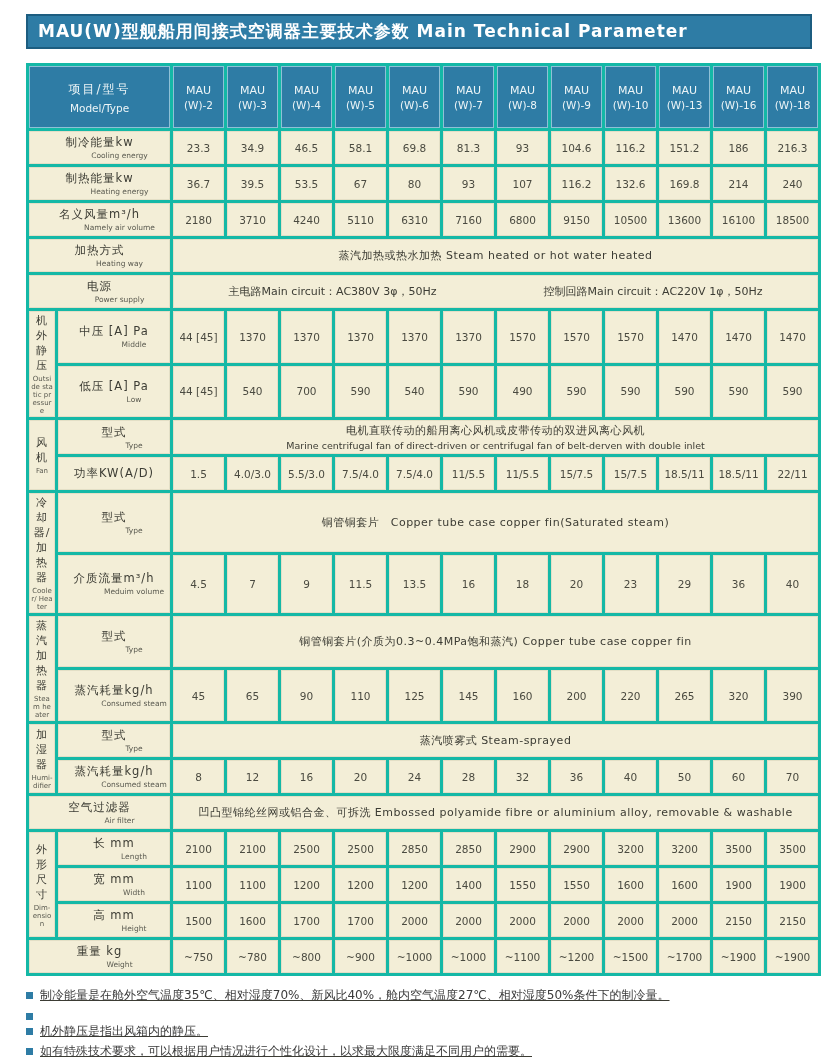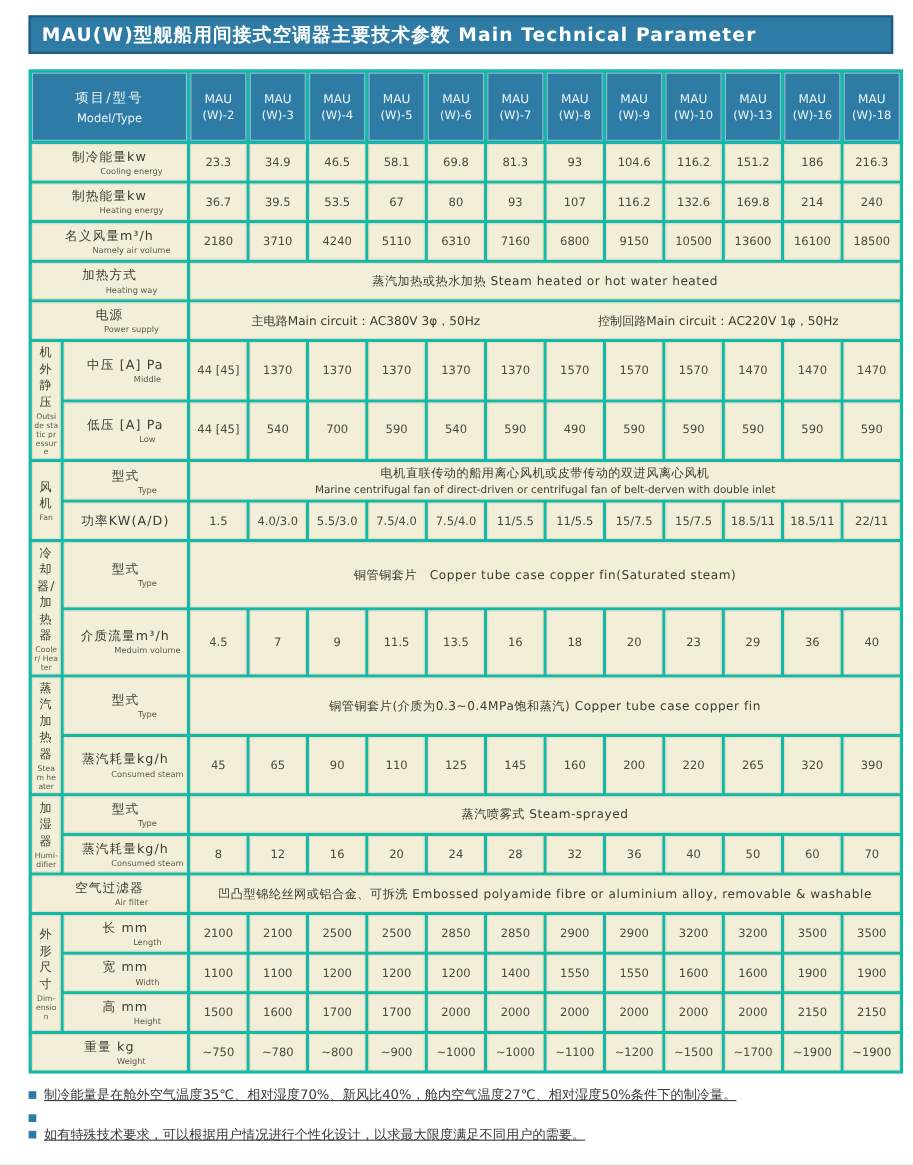--- a/index.html
+++ b/index.html
@@ -455,17 +455,21 @@
   <div class="notes" id="notes-zh">
       <div class="note">
         <span class="bullet"></span>
         <span class="txt">制冷能量是在舱外空气温度35℃、相对湿度70%、新风比40%，舱内空气温度27℃、相对湿度50%条件下的制冷量。</span>
       </div>
       <div class="note">
         <span class="bullet"></span>
       </div>
       <div class="note">
         <span class="bullet"></span>
+        <span class="txt">机外静压是指出风箱内的静压。</span>
+      </div>
+      <div class="note">
+        <span class="bullet"></span>
         <span class="txt">如有特殊技术要求，可以根据用户情况进行个性化设计，以求最大限度满足不同用户的需要。</span>
       </div>
     </div>
 
 </div>
 
 </body></html>

